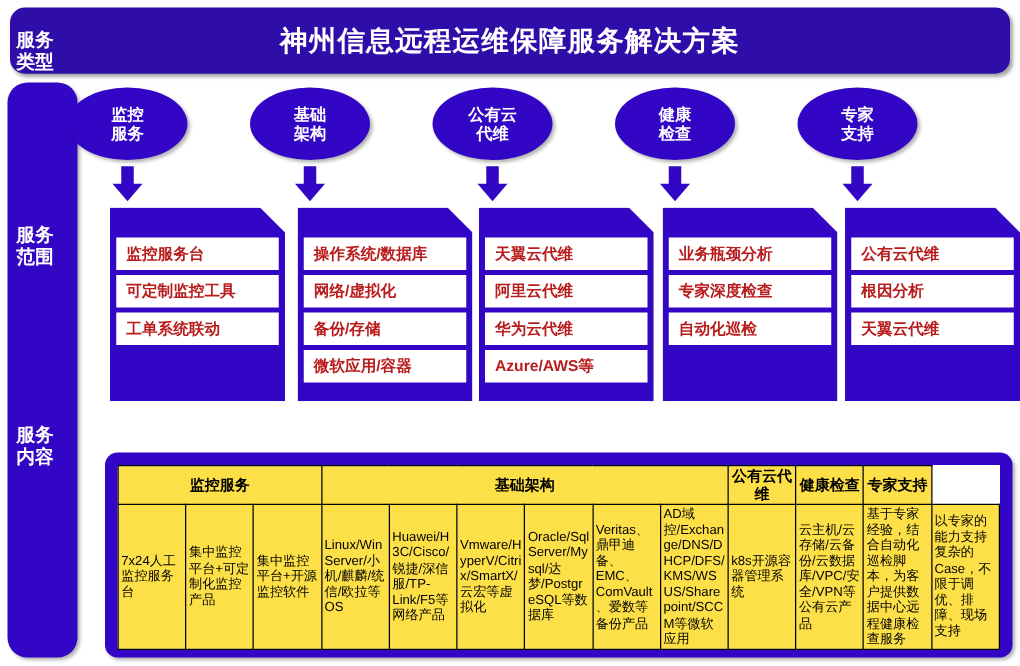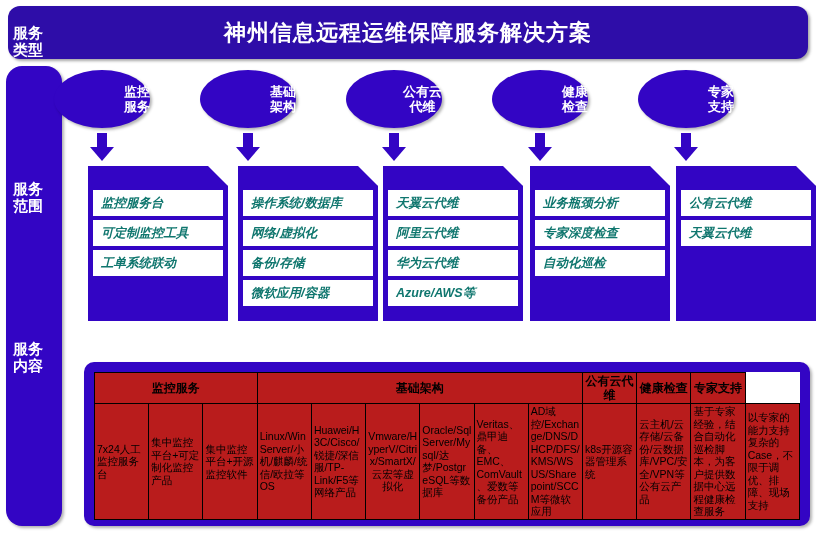--- a/index.html
+++ b/index.html
@@ -66,21 +66,21 @@
 
   
   .ellipse {
     position: absolute;
     width: 96px; height: 58px;
     background: #3305C4;
     border-radius: 50%;
     box-shadow: 2px 2px 3px rgba(0,0,0,0.3);
     display: flex;
     align-items: center;
-    justify-content: flex-end;
+    justify-content: center;
     top: 70px;
   }
   .ellipse-text {
     color: #ffffff;
     font-size: 13px;
     font-weight: bold;
     line-height: 15px;
     text-align: center;
   }
   .ellipse-text span { display: block; }
@@ -124,25 +124,24 @@
   }
   .card-row {
     background: #ffffff;
     height: 26px;
     display: flex;
     align-items: center;
     padding-left: 8px;
     box-sizing: border-box;
   }
   .card-row-text {
-    color: #0f766e;
+    color: #b91c1c;
     font-size: 12.5px;
     font-weight: bold;
     white-space: nowrap;
-    font-style: italic;
   }
 
   
   .panel {
     position: absolute;
     left: 84px; top: 362px;
     width: 726px; height: 164px;
     background: #3305C4;
     border-radius: 10px;
     box-shadow: 2px 2px 3px rgba(0,0,0,0.3);
@@ -153,21 +152,21 @@
     width: 706px;
     border-collapse: collapse;
     background: #ffffff;
     table-layout: fixed;
   }
   table.matrix th, table.matrix td {
     border: 1px solid #000000;
     padding: 1px 2px;
     vertical-align: middle;
     color: #000000;
-    background: #b91c1c;
+    background: #fde047;
   }
   table.matrix th {
     height: 17px;
     font-size: 12px;
     font-weight: bold;
     text-align: center;
     line-height: 14px;
   }
   table.matrix td {
     height: 110px;
@@ -311,20 +310,23 @@
           </div>
           <div class="card-row">
             <span class="card-row-text">自动化巡检</span>
           </div>
         </div>
       </div>
       <div class="card" style="left: 676px;">
         <div class="card-inner">
           <div class="card-row">
             <span class="card-row-text">公有云代维</span>
+          </div>
+          <div class="card-row">
+            <span class="card-row-text">根因分析</span>
           </div>
           <div class="card-row">
             <span class="card-row-text">天翼云代维</span>
           </div>
         </div>
       </div>
     </div>
 
   <div class="panel">
     <table class="matrix">
@@ -337,21 +339,21 @@
             <th colspan="1">专家支持</th>
           </tr>
       </thead>
       <tbody>
         <tr id="matrix-body-row">
             <td style="width: 62px;">7x24人工监控服务台</td>
             <td style="width: 67px;">集中监控平台+可定制化监控产品</td>
             <td style="width: 62px;">集中监控平台+开源监控软件</td>
             <td style="width: 57px;">Linux/Win Server/小机/麒麟/统信/欧拉等OS</td>
             <td style="width: 60px;">Huawei/H3C/Cisco/锐捷/深信服/TP-Link/F5等网络产品</td>
-            <td style="width: 56px; text-align: center;">Vmware/HyperV/Citrix/SmartX/云宏等虚拟化</td>
+            <td style="width: 56px;">Vmware/HyperV/Citrix/SmartX/云宏等虚拟化</td>
             <td style="width: 58px;">Oracle/SqlServer/Mysql/达梦/PostgreSQL等数据库</td>
             <td style="width: 58px;">Veritas、鼎甲迪备、EMC、ComVault、爱数等备份产品</td>
             <td style="width: 65px;">AD域控/Exchange/DNS/DHCP/DFS/KMS/WSUS/Sharepoint/SCCM等微软应用</td>
             <td style="width: 43px;">k8s开源容器管理系统</td>
             <td style="width: 61px;">云主机/云存储/云备份/云数据库/VPC/安全/VPN等公有云产品</td>
             <td style="width: 59px;">基于专家经验，结合自动化巡检脚本，为客户提供数据中心远程健康检查服务</td>
             <td style="width: 55px;">以专家的能力支持复杂的Case，不限于调优、排障、现场支持</td>
           </tr>
       </tbody>
     </table>

